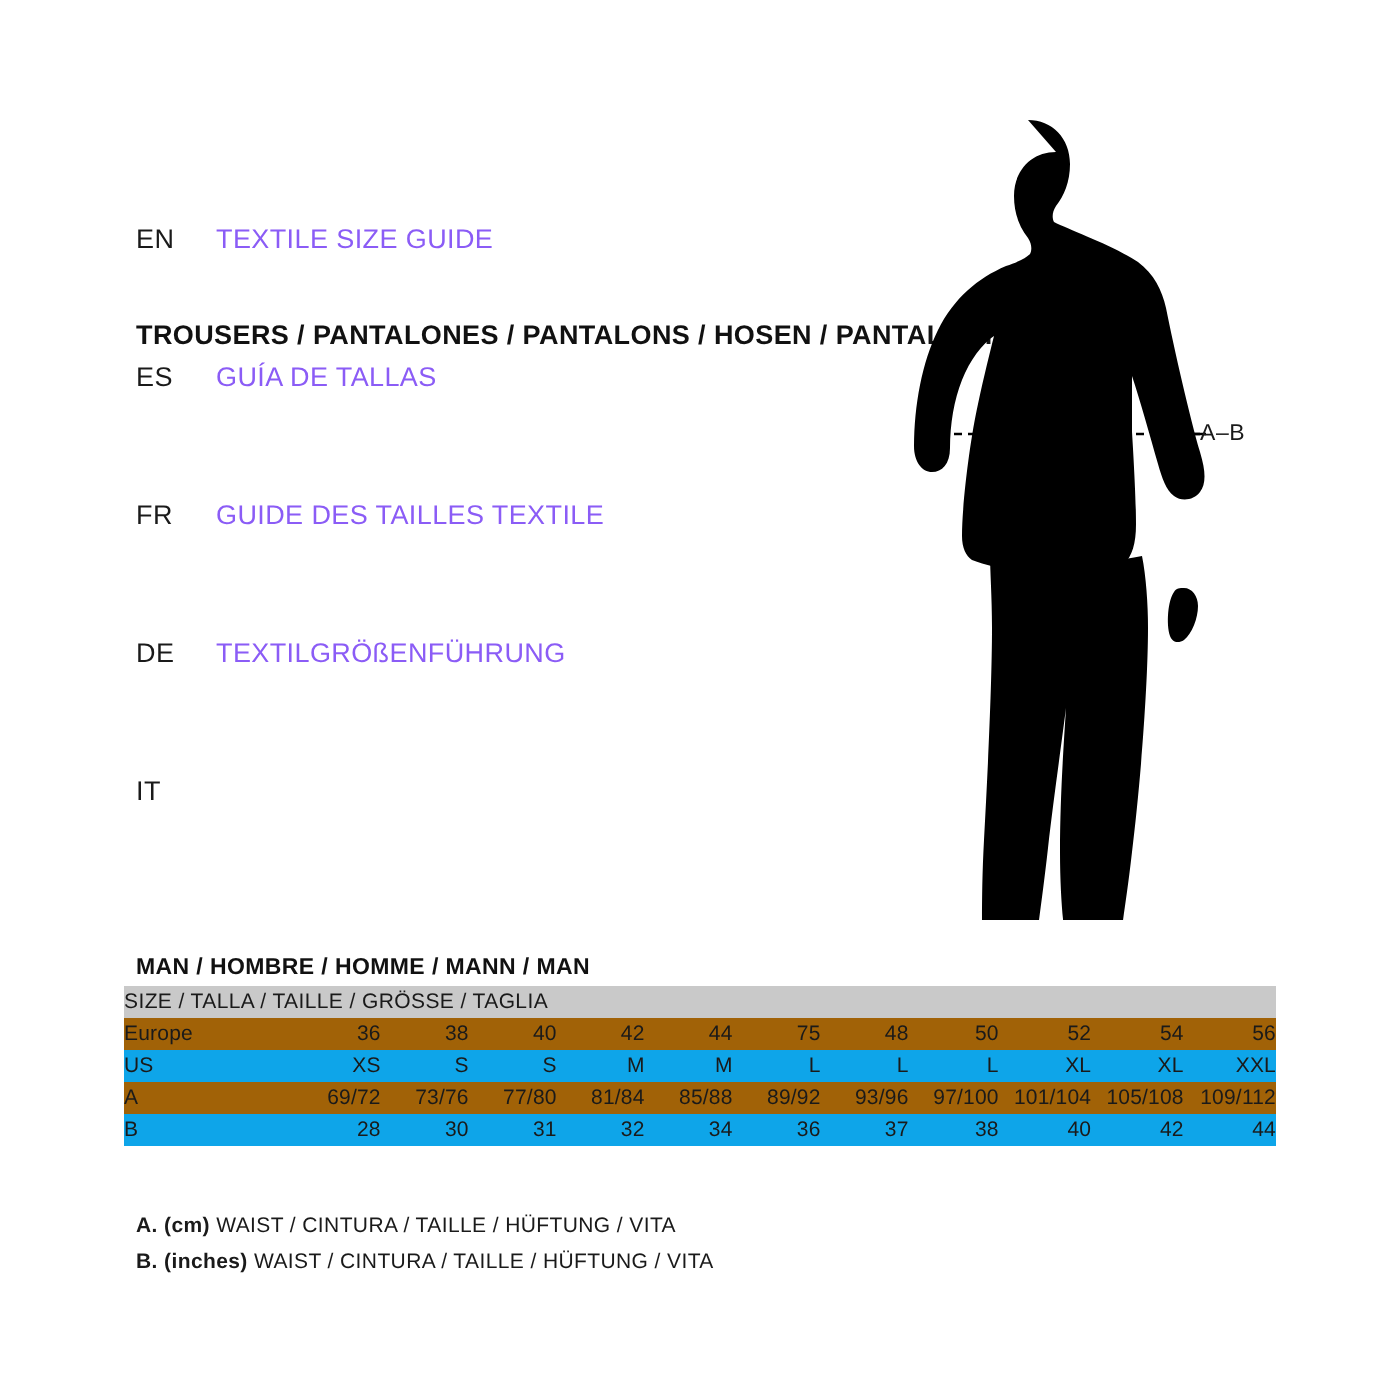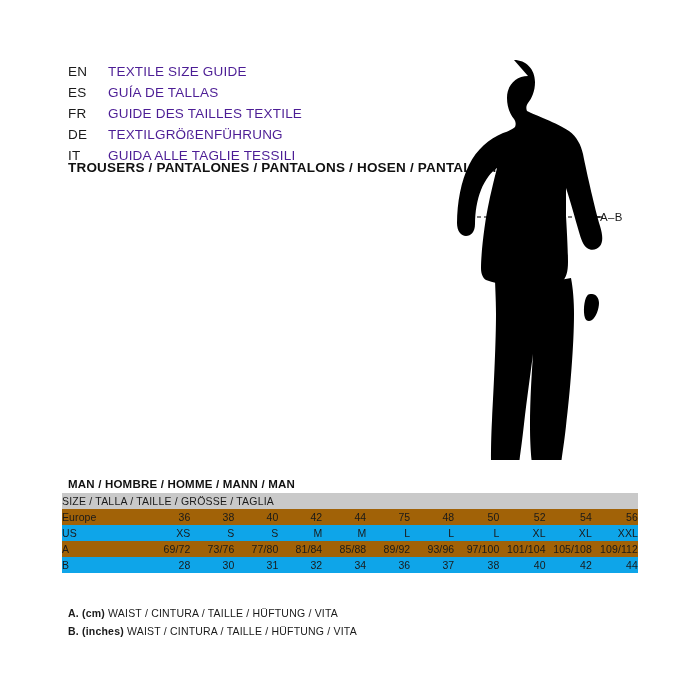--- a/index.html
+++ b/index.html
@@ -24,31 +24,32 @@
   .lang-block {
     position: absolute;
     left: 68px;
     top: 64px;
     width: 390px;
   }
   .lang-row {
     display: flex;
     align-items: baseline;
     height: 21px;
+    margin-top: 48px;
   }
   .lang-code {
     width: 40px;
     font-size: 13.5px;
     letter-spacing: 0.2px;
     color: #1a1a1a;
   }
   .lang-text {
     font-size: 13.5px;
     letter-spacing: 0.2px;
-    color: #4c1d95;
+    color: #8b5cf6;
   }
   .garment-title {
     position: absolute;
     left: 68px;
     top: 160px;
     font-size: 13.5px;
     font-weight: bold;
     letter-spacing: 0.2px;
     color: #111111;
   }
@@ -147,21 +148,20 @@
     <div class="lang-row">
       <span class="lang-code">FR</span>
       <span class="lang-text">GUIDE DES TAILLES TEXTILE</span>
     </div>
     <div class="lang-row">
       <span class="lang-code">DE</span>
       <span class="lang-text">TEXTILGRÖßENFÜHRUNG</span>
     </div>
     <div class="lang-row">
       <span class="lang-code">IT</span>
-      <span class="lang-text">GUIDA ALLE TAGLIE TESSILI</span>
     </div>
   </div>
 
   <div class="garment-title">TROUSERS / PANTALONES / PANTALONS / HOSEN / PANTALONI</div>
 
   <div class="figure-wrap">
     <svg width="220" height="410" viewBox="0 0 220 410" xmlns="http://www.w3.org/2000/svg" aria-hidden="true">
       <g fill="#000000">
 
         <path d="M62 10 c12 0 21 9 21 22 c0 9 -3 16 -7 21 c-2 3 -2 6 -1 8 c8 4 30 12 42 20

